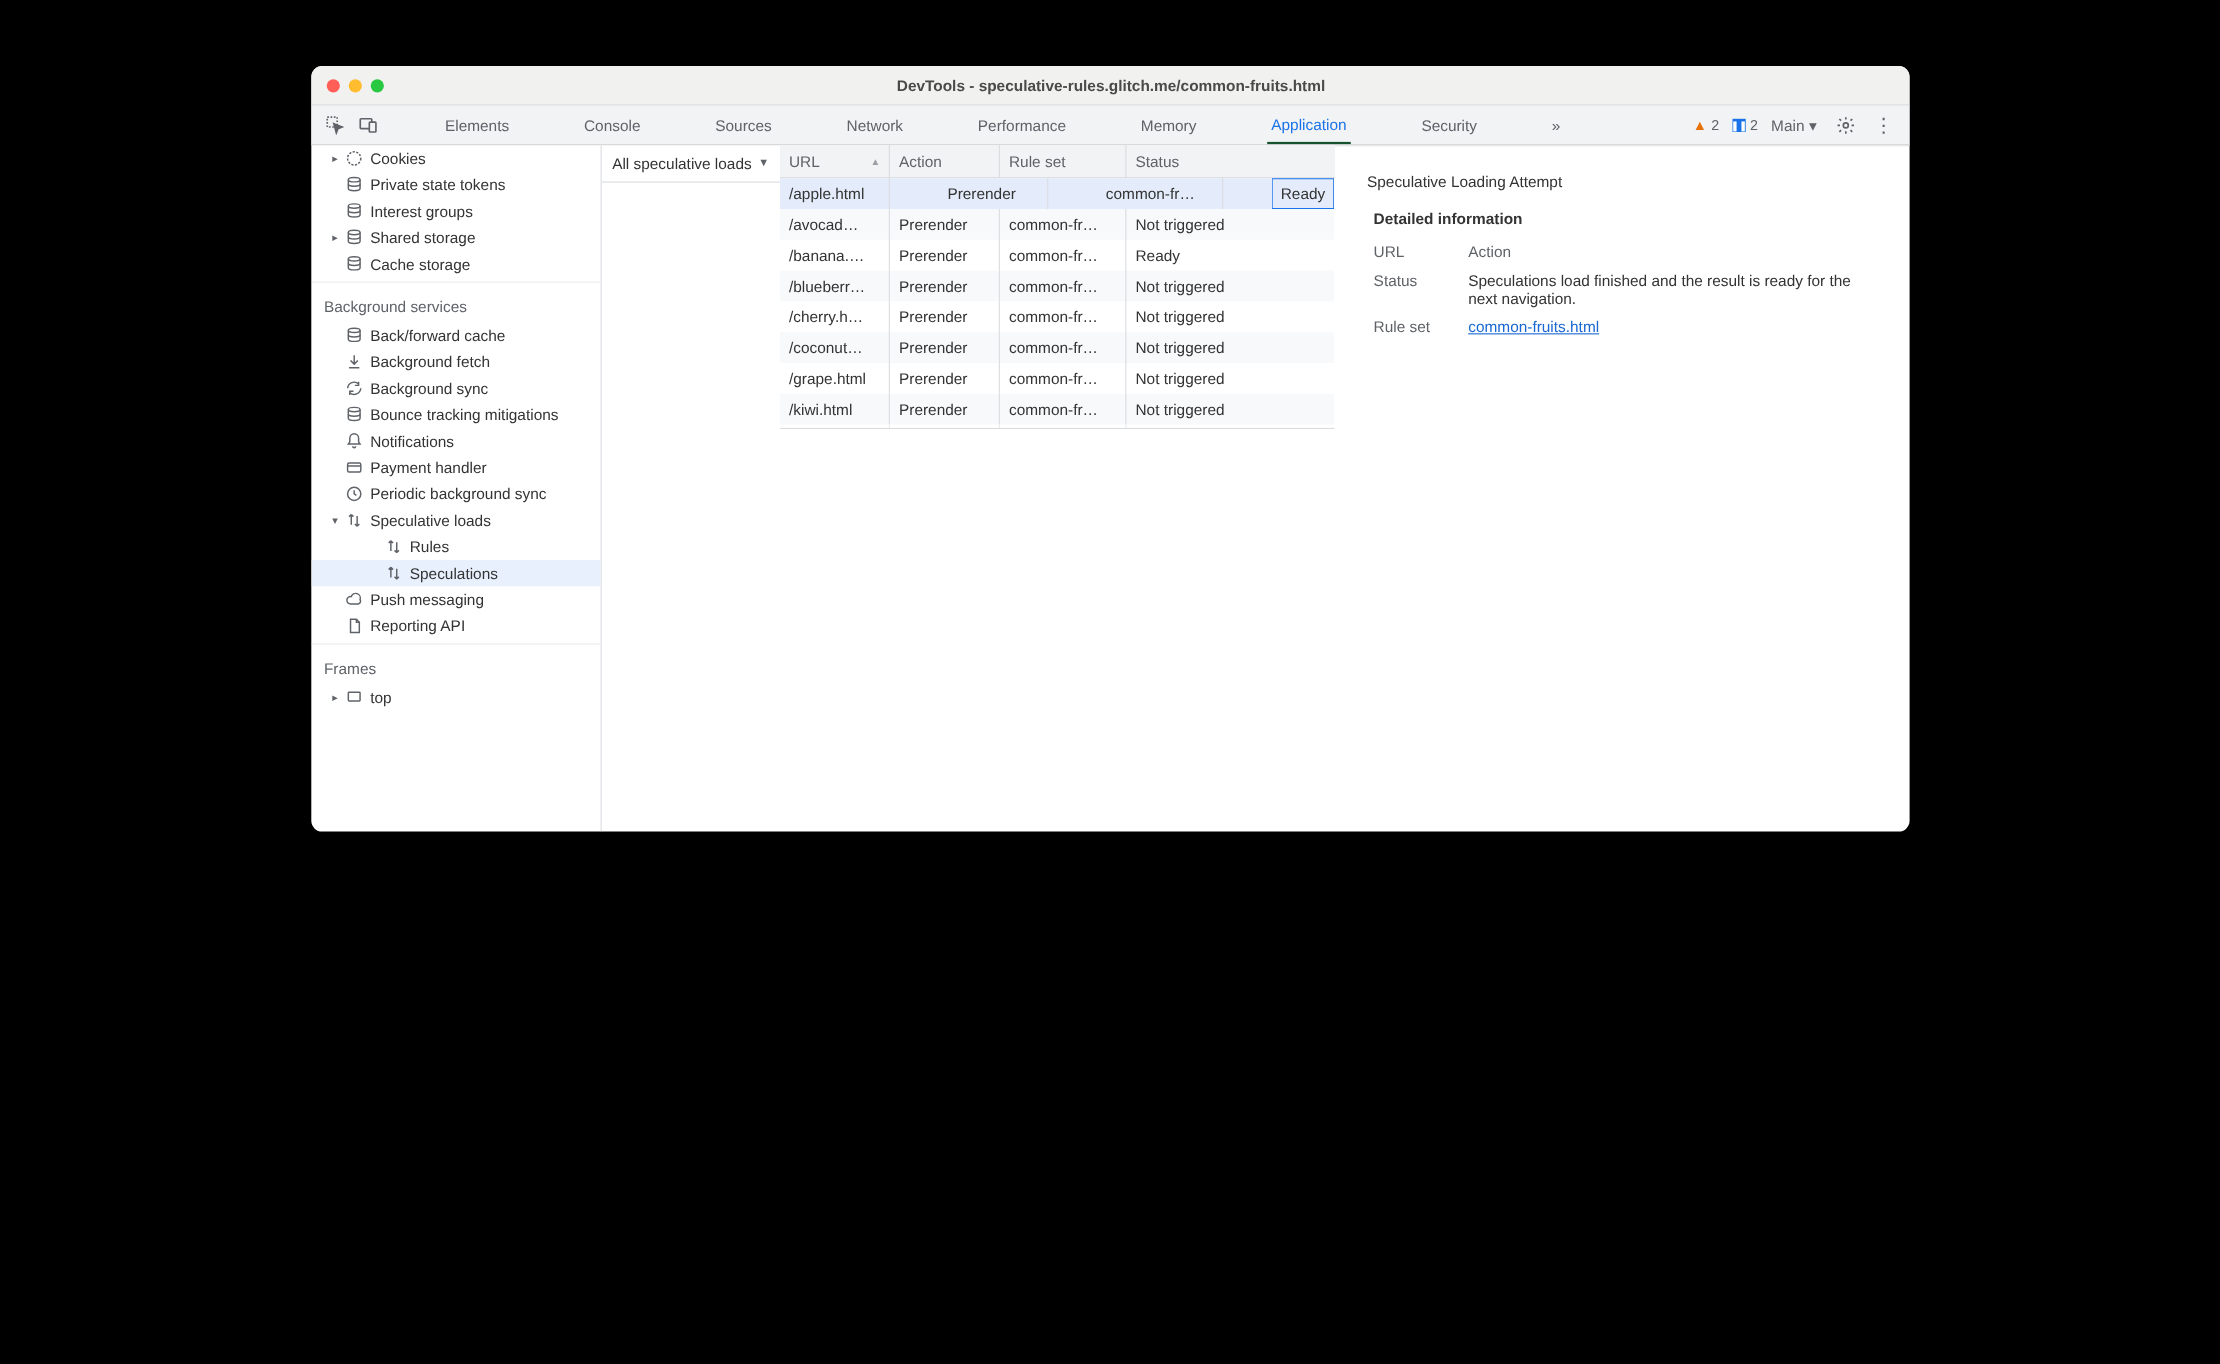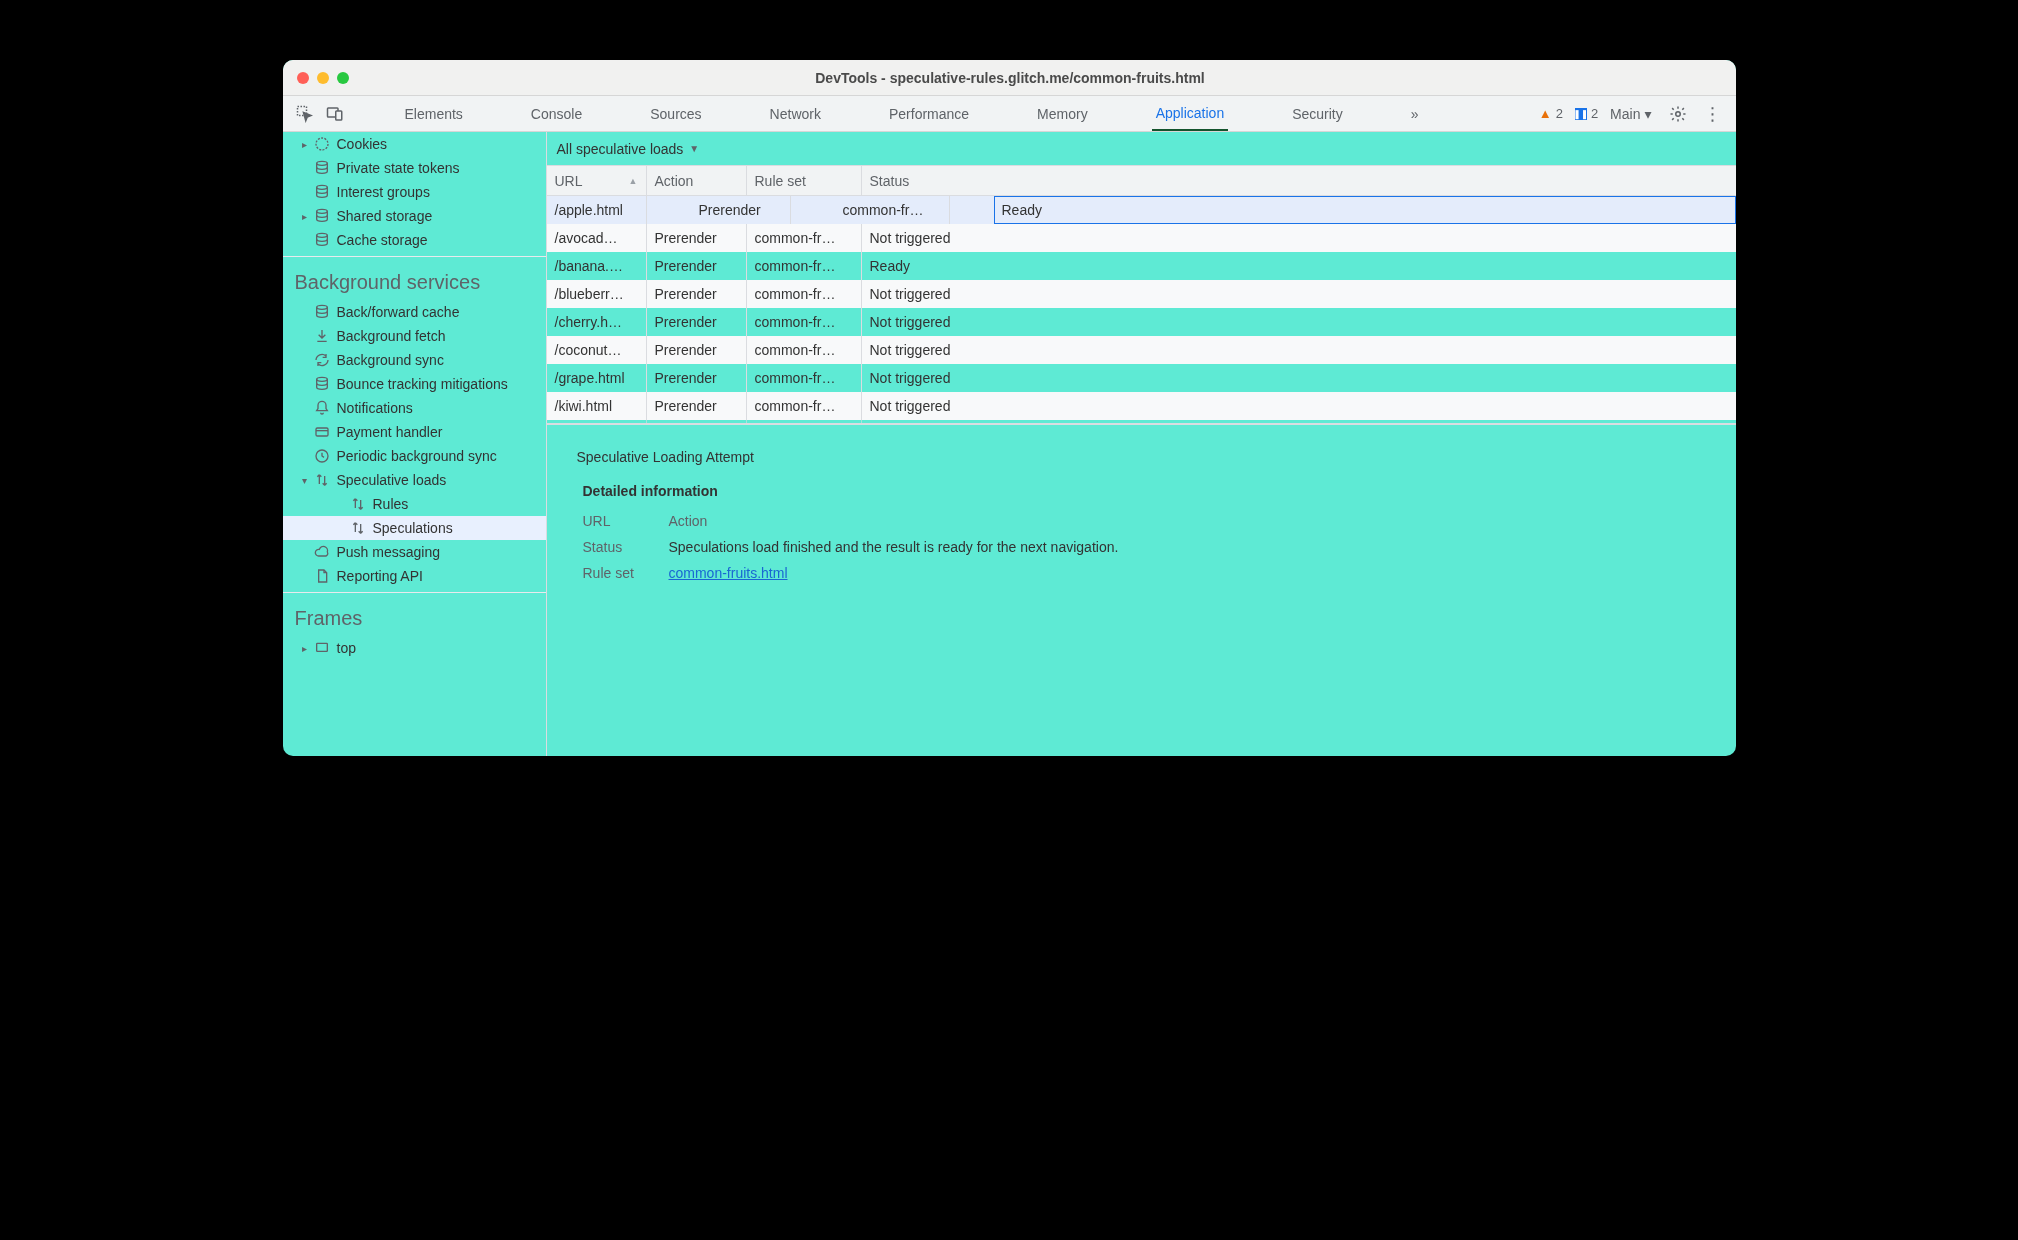--- a/index.html
+++ b/index.html
@@ -9,21 +9,21 @@
     font-size: 13px;
     color: #333;
     width: 2018px;
     height: 1240px;
     padding: 60px 80px;
   }
   .window {
     width: 1453px;
     height: 696px;
     margin: 0 auto;
-    background: #5eead4;
+    background: #ffffff;
     border-radius: 10px;
     overflow: hidden;
     box-shadow: 0 20px 60px rgba(0,0,0,0.5);
     display: flex;
     flex-direction: column;
   }
   
   .titlebar {
     height: 36px;
     background: #f1f1f0;
@@ -95,28 +95,28 @@
     white-space: nowrap;
   }
   .tree-item.selected { background: #e8f0fe; color: #333; }
   .tree-item .disc { width: 12px; height: 12px; display: inline-flex; align-items: center; justify-content: center; font-size: 10px; color: #5f6368; margin-right: 2px; }
   .tree-item .ticon { width: 18px; height: 18px; margin-right: 6px; display:inline-flex; align-items:center; justify-content:center; }
   .tree-item.depth1 { padding-left: 16px; }
   .tree-item.depth2 { padding-left: 52px; }
   .tree-section {
     padding: 10px 12px 6px;
     color: #5f6368;
-    font-size: 20px;
+    font-size: 14px;
   }
   .tree-sep { border-top: 1px solid #e8eaed; margin: 4px 0; }
   
   .main {
     flex: 1;
     display: flex;
-    flex-direction: column;
+    flex-direction: row;
     overflow: hidden;
     justify-content: flex-end;
   }
   .filter-bar {
     height: 34px;
     border-bottom: 1px solid #dadce0;
     display: flex;
     align-items: center;
     padding: 0 10px;
     color: #333;

